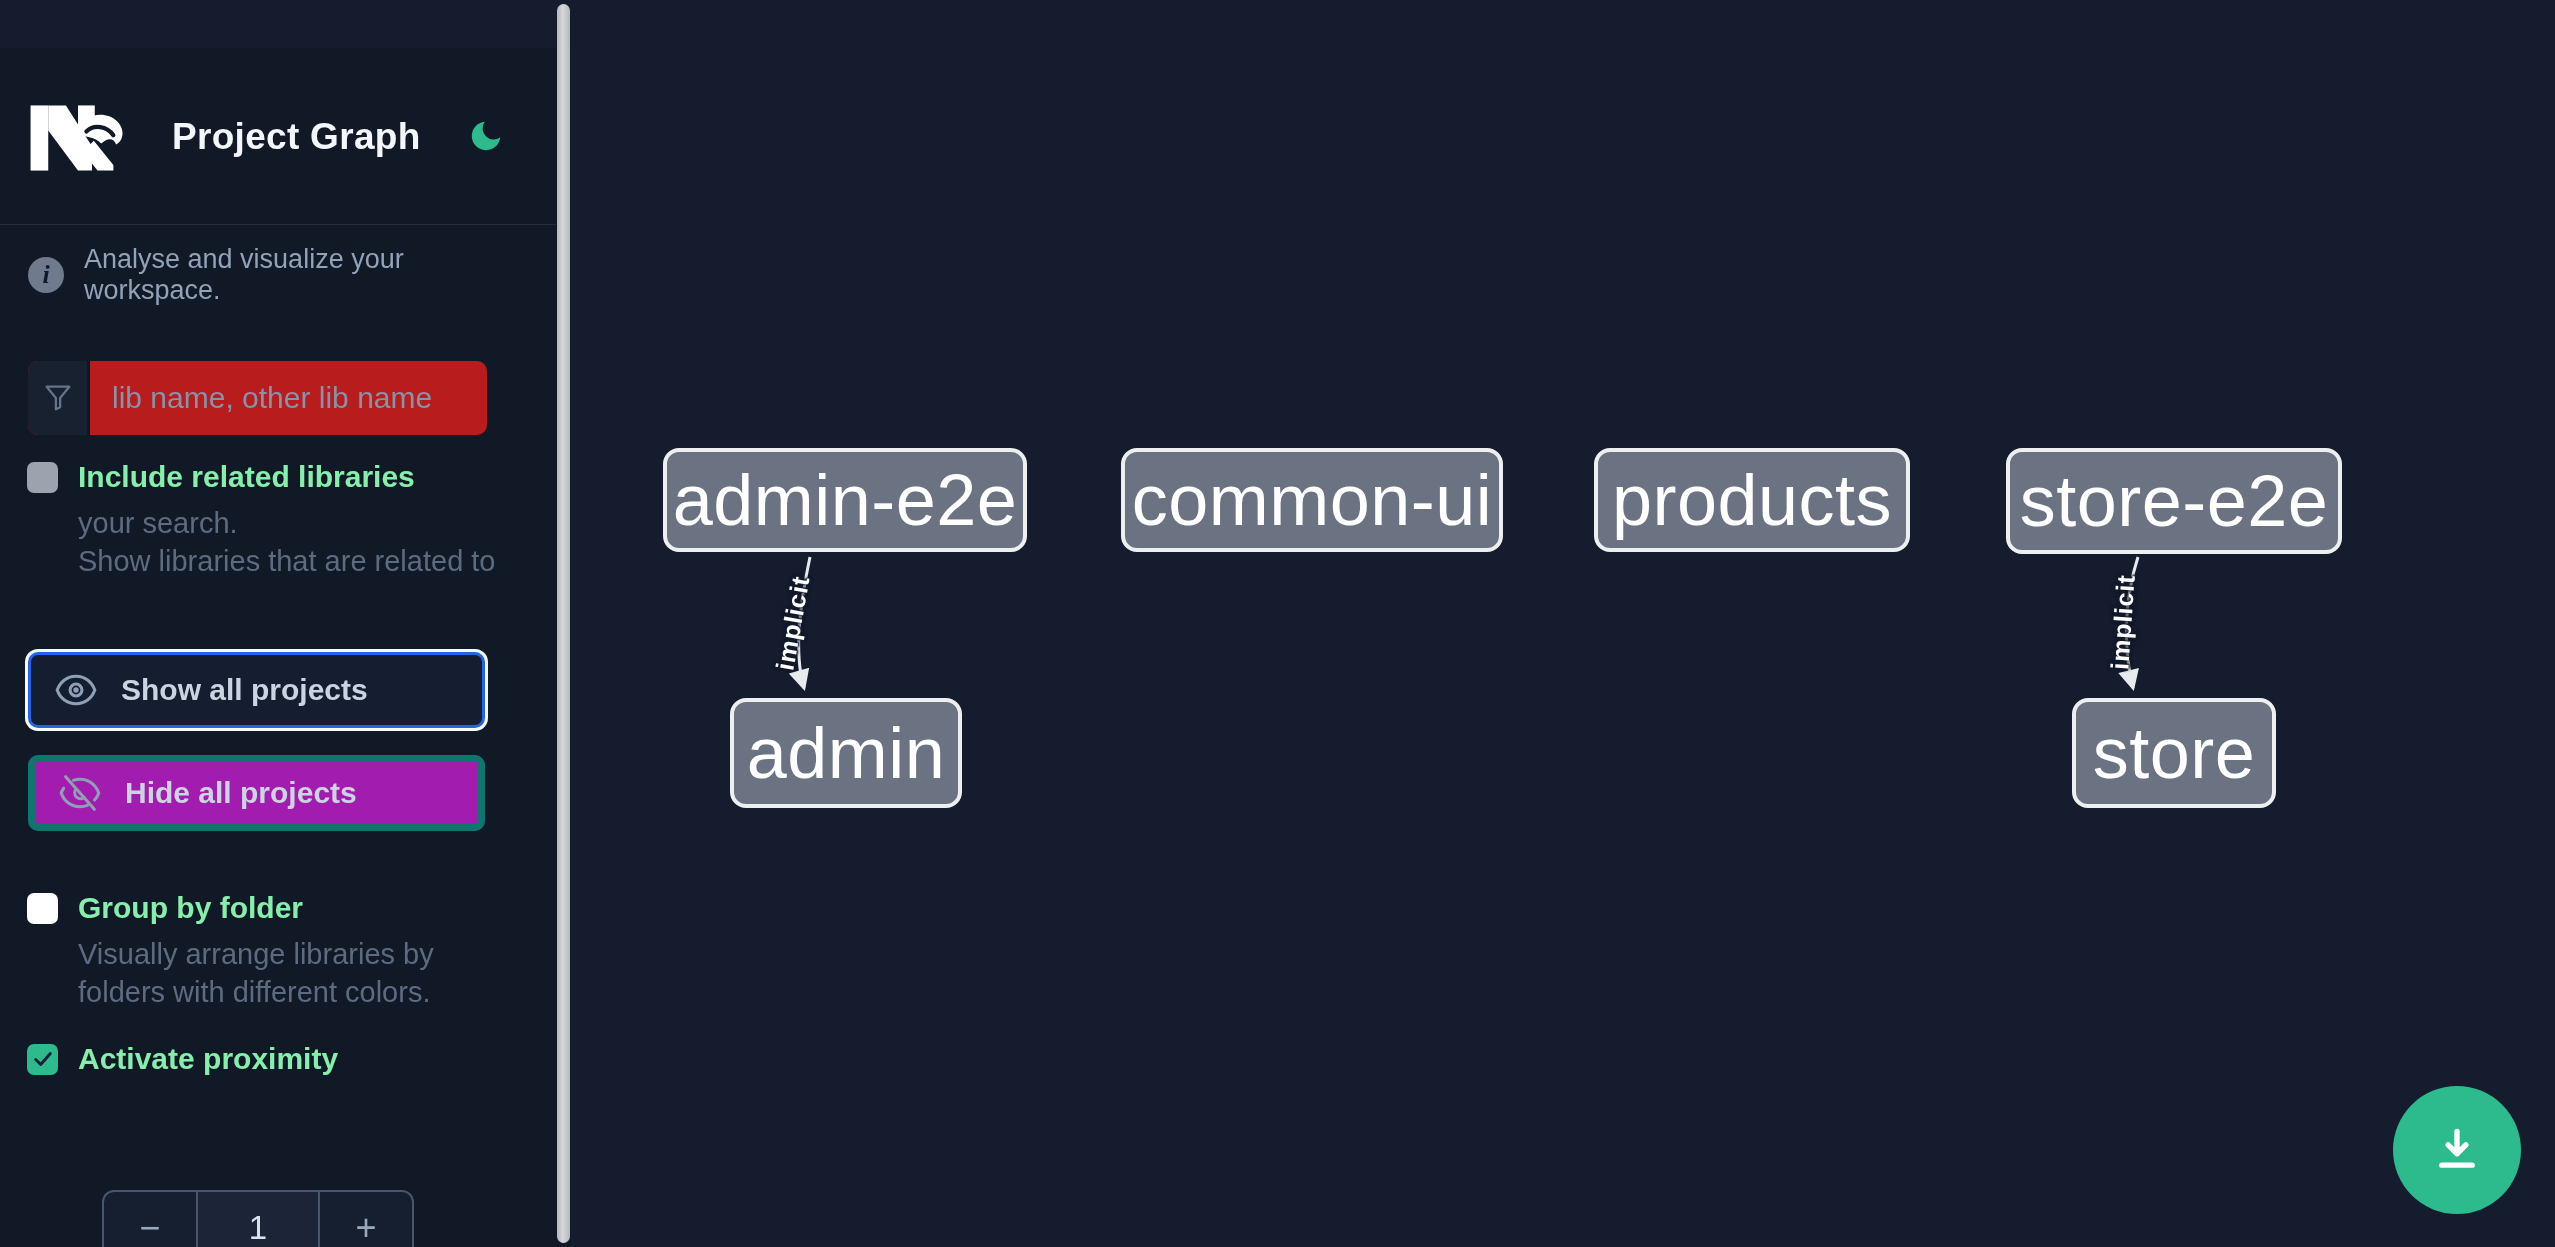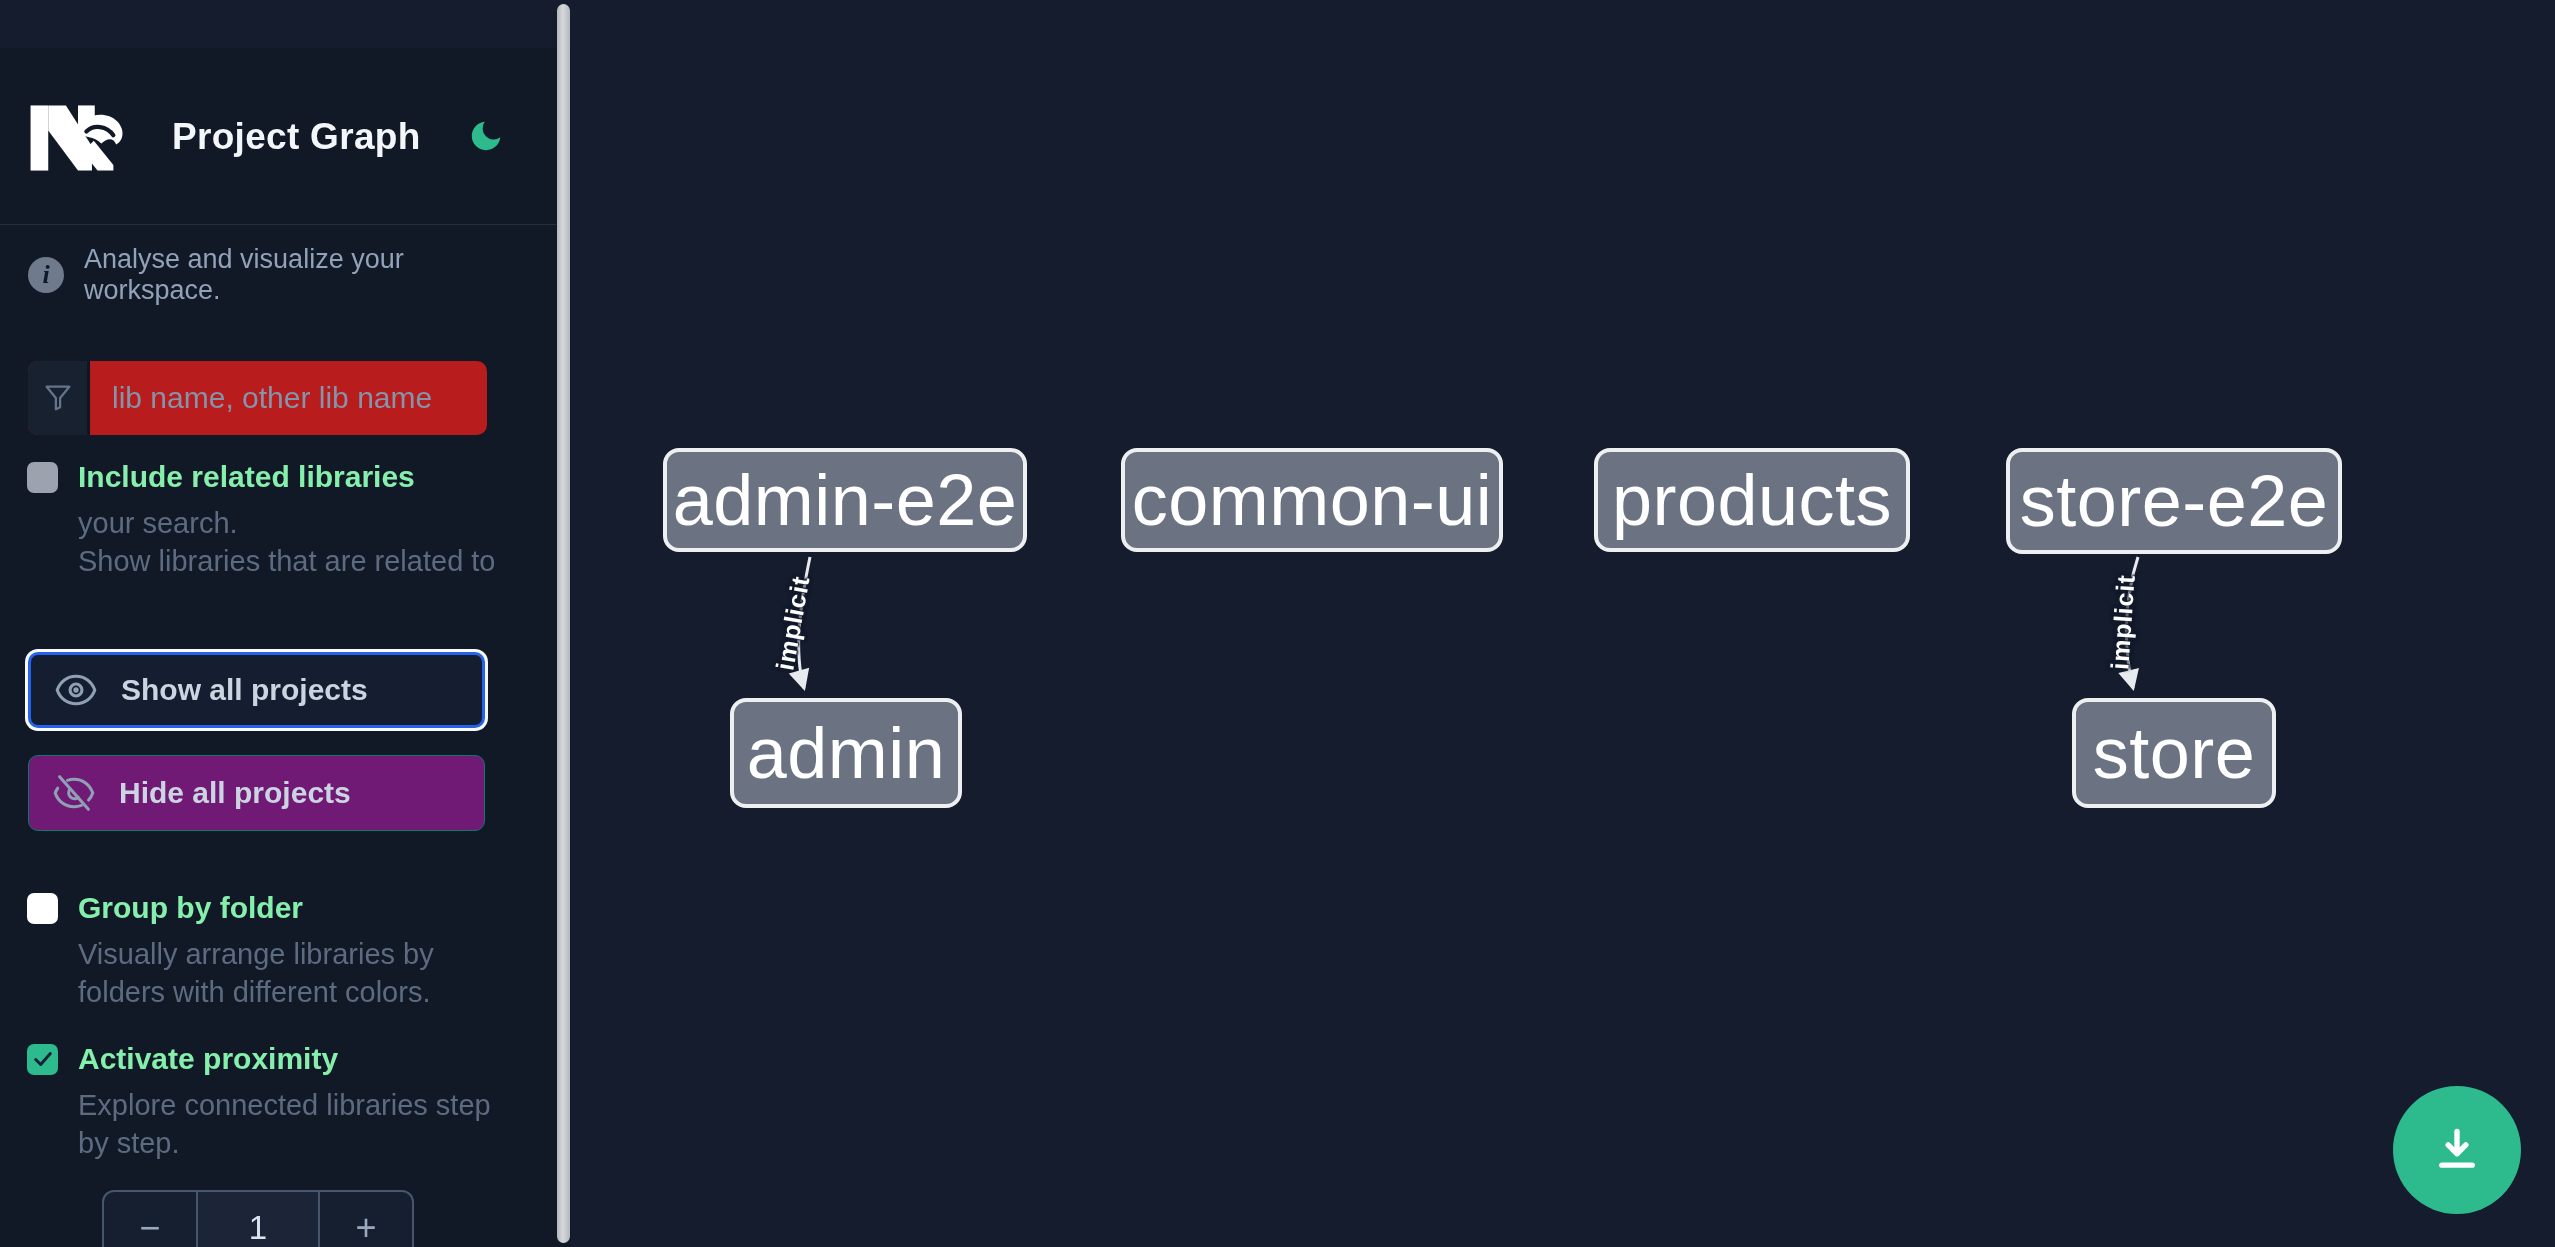--- a/index.html
+++ b/index.html
@@ -37,21 +37,21 @@
   .checkbox.checked svg { display:block; }
   .opt-label { font-size:30px; font-weight:700; color:#86efac; }
   .opt-desc { margin:10px 0 0 51px; font-size:29px; line-height:38px; color:#5d6b80; }
   .opt-desc span { display:block; }
   .opt-include   { top:412px; }
   .opt-group     { top:843px; }
   .opt-proximity { top:994px; }
 
   .btn { position:absolute; left:28px; width:457px; height:76px; border-radius:10px; display:flex; align-items:center; gap:22px; padding-left:22px; font-size:30px; font-weight:600; color:#cbd5e1; cursor:pointer; }
   .btn-show { top:604px; background:#141e30; border:3px solid #2563eb; box-shadow:0 0 0 3px #f8fafc; }
-  .btn-hide { top:707px; background:#701a75; border:1px solid #0f766e; }
+  .btn-hide { top:707px; background:#a21caf; border:7px solid #0f766e; }
   .btn svg { flex:0 0 auto; }
 
   .stepper { position:absolute; left:102px; top:1142px; width:312px; height:76px; border:2px solid #47566c; border-radius:12px; display:flex; overflow:hidden; background:#161f30; }
   .step-btn { width:92px; display:flex; align-items:center; justify-content:center; color:#9aa8bc; font-size:36px; cursor:pointer; }
   .step-val { flex:1; border-left:2px solid #47566c; border-right:2px solid #47566c; display:flex; align-items:center; justify-content:center; color:#dbe3ee; font-size:33px; background:#1b2537; }
 
   .scroll-thumb { position:absolute; left:557px; top:4px; width:13px; height:1239px; border-radius:7px;
     background:linear-gradient(90deg,#b4b7bd,#d6d8db 45%,#b4b7bd); }
 
   
@@ -156,24 +156,20 @@
 
   <div class="opt opt-proximity">
     <div class="opt-head">
       <div class="checkbox cb-white checked">
         <svg width="22" height="22" viewBox="0 0 24 24" fill="none" stroke="#12203a" stroke-width="3.2" stroke-linecap="round" stroke-linejoin="round">
             <path d="M4 12.5 9.5 18 20 6"></path>
           </svg>
       </div>
       <div class="opt-label">Activate proximity</div>
     </div>
-    <div class="opt-desc">
-      <span>Explore connected libraries step</span>
-      <span>by step.</span>
-    </div>
   </div>
 
   <div class="stepper">
     <div class="step-btn">−</div>
     <div class="step-val">1</div>
     <div class="step-btn">+</div>
   </div>
 
 </div>
 

